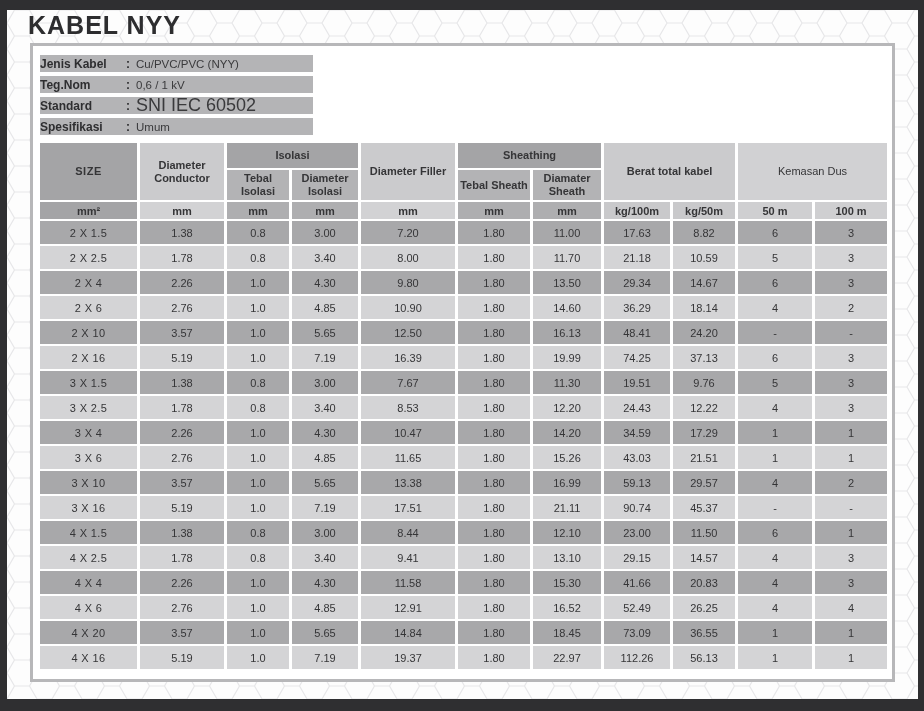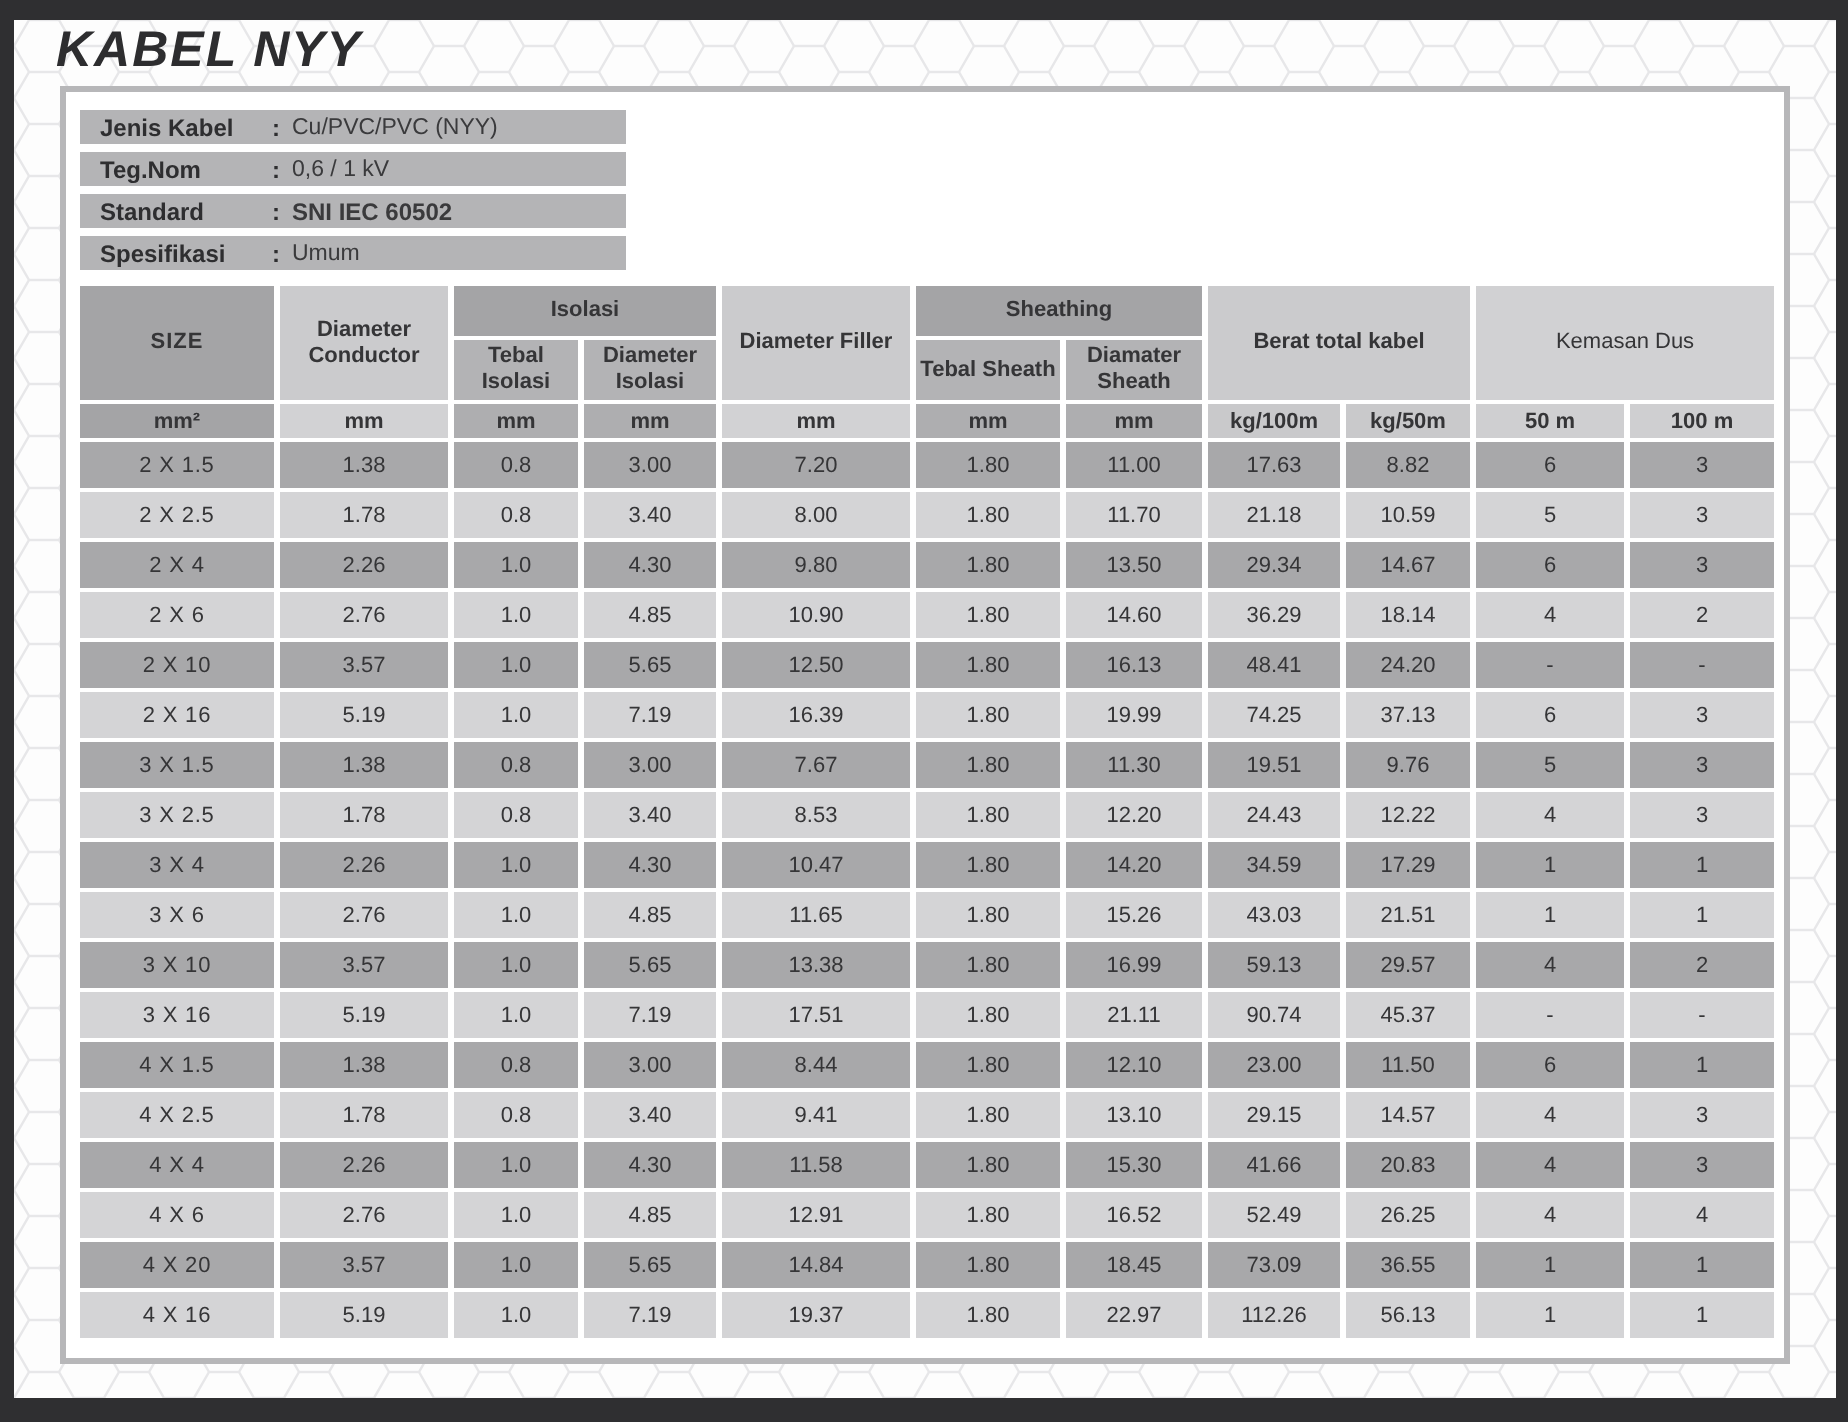--- a/index.html
+++ b/index.html
@@ -22,47 +22,45 @@
     width: 100%; height: 100%;
     z-index: 0;
   }
 
   .page-title {
     position: absolute; left: 21px; top: 1px;
     z-index: 2;
     font-size: 25px; font-weight: bold;
     letter-spacing: 1px;
     color: #2d2d2f;
-    font-style: italic;
   }
 
   .panel {
     position: absolute; left: 23px; top: 33px;
     width: 865px; height: 639px;
     border: 3px solid #b7b7b9;
     background: #ffffff;
     z-index: 1;
   }
 
   
   .info-box {
     position: absolute; left: 7px; top: 9px;
     width: 273px;
   }
   .info-row {
     display: flex; align-items: center;
     height: 17px; margin-bottom: 4px;
     background: #b4b4b6;
-    padding-left: 10px;
     color: #2e2e30;
   }
   .info-label { width: 86px; font-weight: bold; font-size: 12px; }
   .info-colon { width: 10px; font-weight: bold; font-size: 12px; }
   .info-value { font-size: 11.5px; color: #3a3a3c; }
-  .info-value.bold { font-weight: bold; font-size: 12px; }
+  .info-value.bold { font-weight: normal; font-size: 18px; }
 
   
   .spec-title-box {
     position: absolute; left: 285px; top: 9px;
     width: 570px; height: 80px;
     background: #e3e3e5;
     display: flex; align-items: center; justify-content: center;
   }
   .spec-title {
     font-size: 39px; font-weight: bold;

